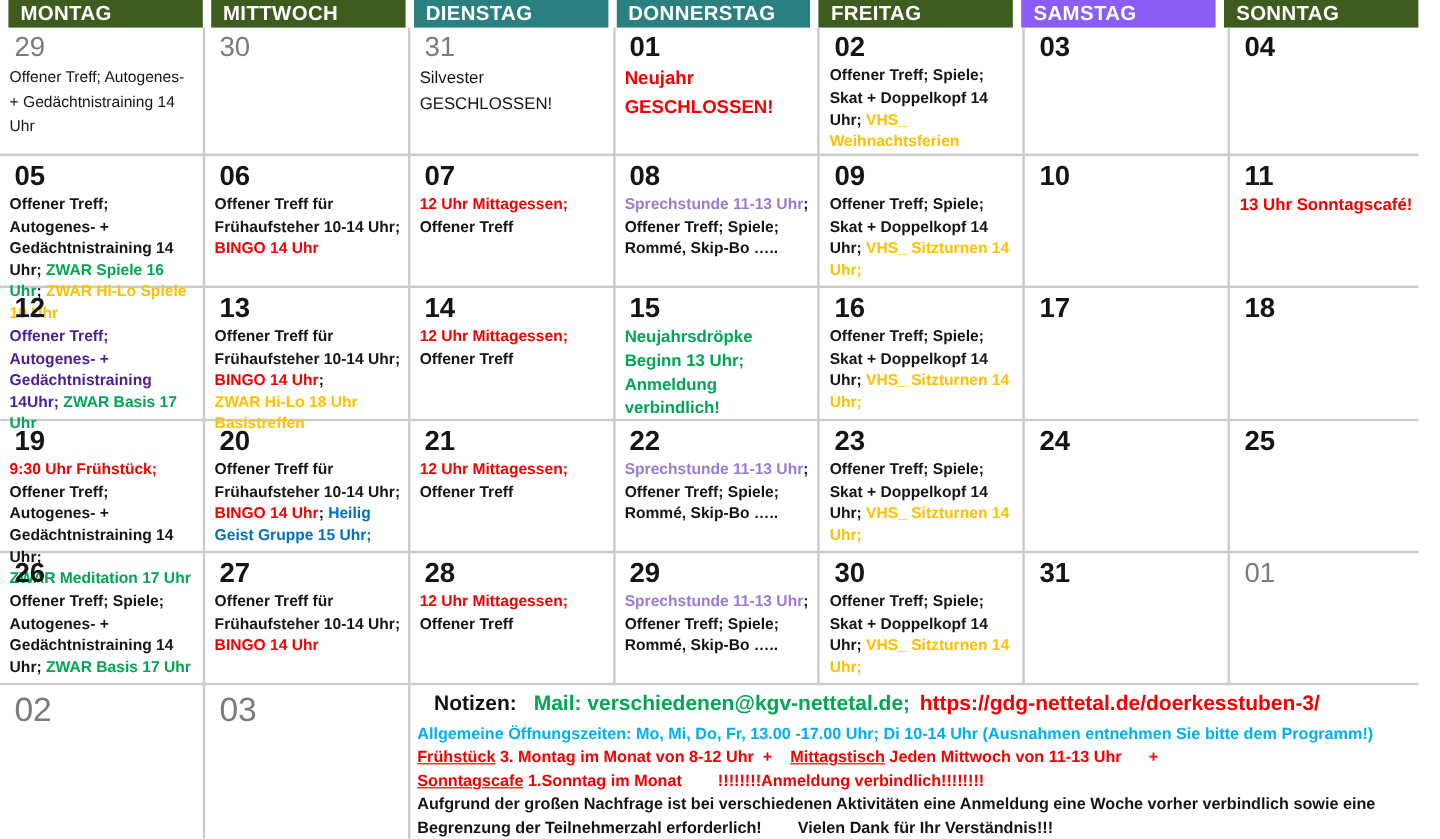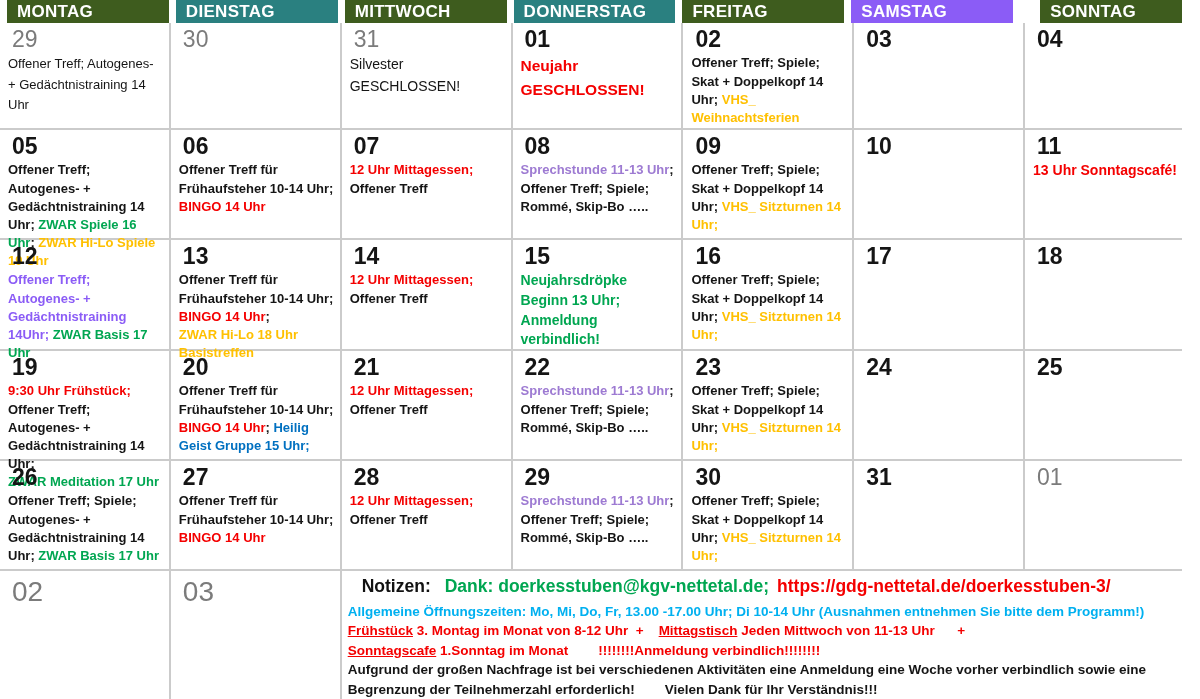--- a/index.html
+++ b/index.html
@@ -37,36 +37,36 @@
 </style>
 </head>
 <body>
 
 <div class="page">
   <div class="header-row">
       <div class="header-cell">
         <div class="header-block" style="background: rgb(62, 92, 30);">MONTAG</div>
       </div>
       <div class="header-cell">
+        <div class="header-block" style="background: rgb(62, 92, 30);">MITTWOCH</div>
+      </div>
+      <div class="header-cell">
         <div class="header-block" style="background: rgb(42, 128, 128);">DIENSTAG</div>
       </div>
       <div class="header-cell">
-        <div class="header-block" style="background: rgb(62, 92, 30);">MITTWOCH</div>
-      </div>
-      <div class="header-cell">
         <div class="header-block" style="background: rgb(42, 128, 128);">DONNERSTAG</div>
       </div>
       <div class="header-cell">
         <div class="header-block" style="background: rgb(62, 92, 30);">FREITAG</div>
       </div>
       <div class="header-cell">
         <div class="header-block" style="background: #8b5cf6;">SAMSTAG</div>
       </div>
       <div class="header-cell">
-        <div class="header-block" style="background: rgb(62, 92, 30); margin-left: 20px;">SONNTAG</div>
+        <div class="header-block" style="background: rgb(62, 92, 30);">SONNTAG</div>
       </div>
     </div>
   <div class="grid">
       <div class="cell">
         <div class="day-num muted">29</div>
         <div class="events"><span class="plain" style="color: rgb(21, 21, 21);">Offener Treff; Autogenes- + Gedächtnistraining 14 Uhr</span></div>
       </div>
       <div class="cell">
         <div class="day-num muted">30</div>
       </div>
@@ -110,21 +110,21 @@
       </div>
       <div class="cell">
         <div class="day-num">10</div>
       </div>
       <div class="cell no-r">
         <div class="day-num">11</div>
         <div class="events"><span class="md" style="color: rgb(244, 0, 0);">13 Uhr Sonntagscafé!</span></div>
       </div>
       <div class="cell">
         <div class="day-num">12</div>
-        <div class="events"><span style="color: #8b5cf6;">Offener Treff; Autogenes- + Gedächtnistraining 14Uhr; </span><span style="color: rgb(0, 166, 81);">ZWAR Basis 17 Uhr</span></div>
+        <div class="events"><span style="color: #4c1d95;">Offener Treff; Autogenes- + Gedächtnistraining 14Uhr; </span><span style="color: rgb(0, 166, 81);">ZWAR Basis 17 Uhr</span></div>
       </div>
       <div class="cell">
         <div class="day-num">13</div>
         <div class="events"><span style="color: rgb(21, 21, 21);">Offener Treff für Frühaufsteher 10-14 Uhr; </span><span style="color: rgb(244, 0, 0);">BINGO 14 Uhr</span><span style="color: rgb(21, 21, 21);">;</span><br><span style="color: rgb(255, 192, 0);">ZWAR Hi-Lo 18 Uhr Basistreffen</span></div>
       </div>
       <div class="cell">
         <div class="day-num">14</div>
         <div class="events"><span style="color: rgb(244, 0, 0);">12 Uhr Mittagessen;</span><br><span style="color: rgb(21, 21, 21);">Offener Treff</span></div>
       </div>
       <div class="cell">
@@ -193,21 +193,21 @@
       <div class="cell no-r">
         <div class="day-num muted">01</div>
       </div>
       <div class="cell no-b bottom-num">
         <div class="day-num muted">02</div>
       </div>
       <div class="cell no-b bottom-num">
         <div class="day-num muted">03</div>
       </div>
       <div class="notes-cell cell no-r no-b">
-        <div class="notes-title-line"><span>Notizen:</span><span class="mail" style="color: rgb(0, 166, 81);">Dank: doerkesstuben@kgv-nettetal.de;</span><span class="url" style="color: rgb(244, 0, 0);">https://gdg-nettetal.de/doerkesstuben-3/</span></div>
+        <div class="notes-title-line"><span>Notizen:</span><span class="mail" style="color: rgb(0, 166, 81);">Mail: verschiedenen@kgv-nettetal.de;</span><span class="url" style="color: rgb(244, 0, 0);">https://gdg-nettetal.de/doerkesstuben-3/</span></div>
         <div class="note-line"><span style="color: rgb(0, 176, 240);">Allgemeine Öffnungszeiten: Mo, Mi, Do, Fr, 13.00 -17.00 Uhr; Di 10-14 Uhr (Ausnahmen entnehmen Sie bitte dem Programm!)</span></div>
         <div class="note-line"><span class="u" style="color: rgb(244, 0, 0);">Frühstück</span><span style="color: rgb(244, 0, 0);"> 3. Montag im Monat von 8-12 Uhr  +    </span><span class="u" style="color: rgb(244, 0, 0);">Mittagstisch</span><span style="color: rgb(244, 0, 0);"> Jeden Mittwoch von 11-13 Uhr      +</span></div>
         <div class="note-line"><span class="u" style="color: rgb(244, 0, 0);">Sonntagscafe</span><span style="color: rgb(244, 0, 0);"> 1.Sonntag im Monat        !!!!!!!!Anmeldung verbindlich!!!!!!!!</span></div>
         <div class="note-line"><span style="color: rgb(21, 21, 21);">Aufgrund der großen Nachfrage ist bei verschiedenen Aktivitäten eine Anmeldung eine Woche vorher verbindlich sowie eine</span></div>
         <div class="note-line"><span style="color: rgb(21, 21, 21);">Begrenzung der Teilnehmerzahl erforderlich!        Vielen Dank für Ihr Verständnis!!!</span></div>
       </div>
     </div>
 </div>
 
 </body></html>

